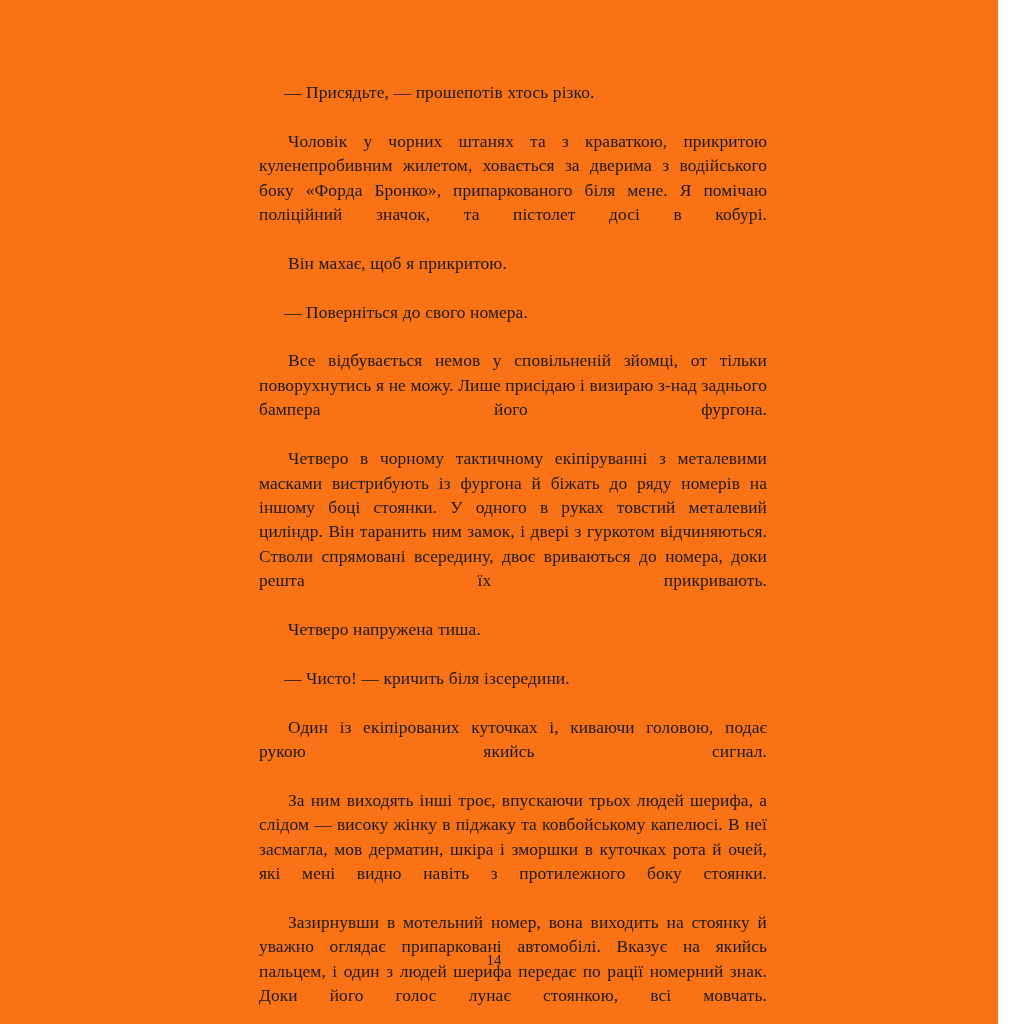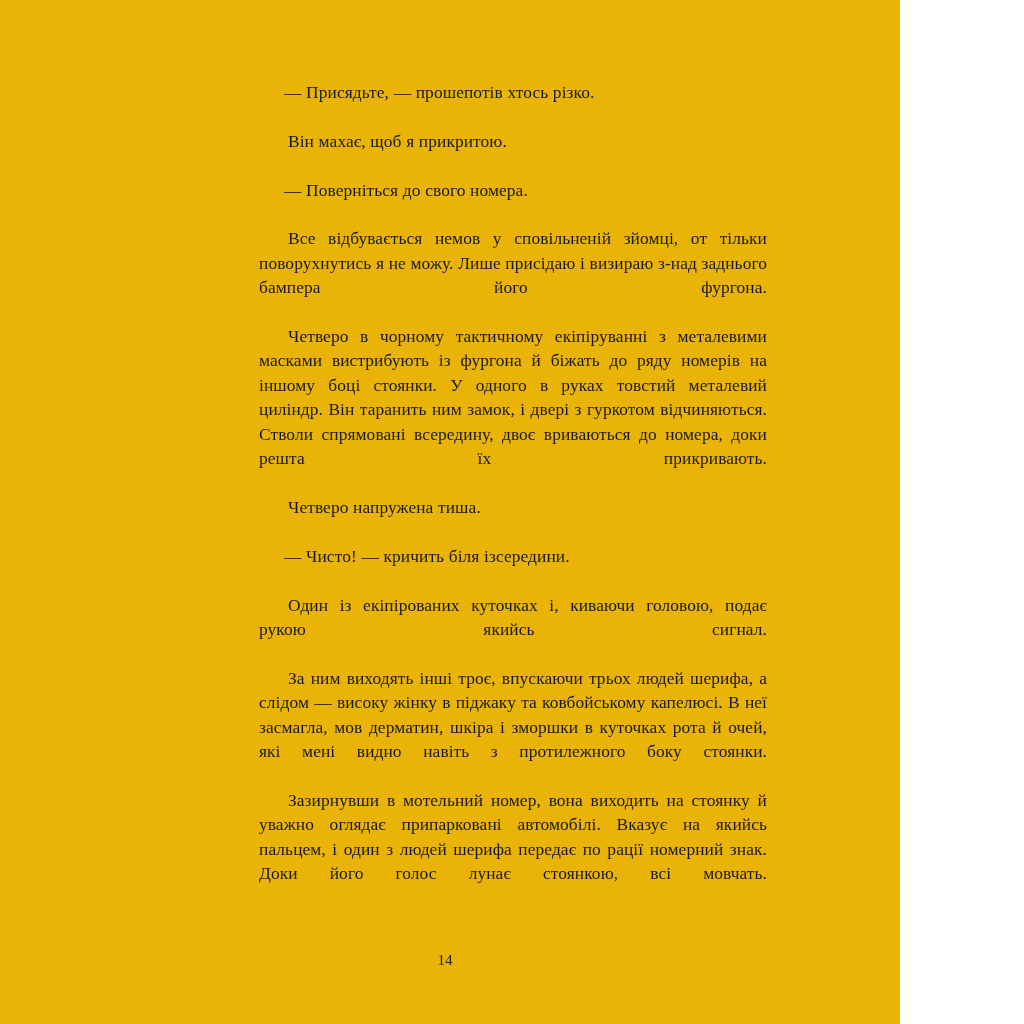--- a/index.html
+++ b/index.html
@@ -11,23 +11,23 @@
     width: 1024px;
     height: 1024px;
     background: #ffffff;
     font-family: "Liberation Serif", "DejaVu Serif", serif;
     color: #1a1a1a;
     overflow: hidden;
   }
 
   .page {
     position: relative;
-    width: 900px;
+    width: 998px;
     height: 1024px;
-    background: #eab308;
+    background: #f97316;
     box-sizing: border-box;
   }
 
   .text-block {
     position: absolute;
     left: 259px;
     top: 80px;
     width: 508px;
   }
 
@@ -74,20 +74,21 @@
 </style>
 </head>
 <body>
 
 <div class="page">
 
   <div class="text-block">
 
     <p class="para dialogue short">— Присядьте, — прошепотів хтось різко.</p>
 
+    <p class="para">Чоловік у чорних штанях та з краваткою, прикритою куленепробивним жилетом, ховається за дверима з водійського боку «Форда Бронко», припаркованого біля мене. Я помічаю поліційний значок, та пістолет досі в кобурі.</p>
 
     <p class="para short">Він махає, щоб я прикритою.</p>
 
     <p class="para dialogue short">— Поверніться до свого номера.</p>
 
     <p class="para">Все відбувається немов у сповільненій зйомці, от тільки поворухнутись я не можу. Лише присідаю і визираю з-над заднього бампера його фургона.</p>
 
     <p class="para">Четверо в чорному тактичному екіпіруванні з металевими масками вистрибують із фургона й біжать до ряду номерів на іншому боці стоянки. У одного в руках товстий металевий циліндр. Він таранить ним замок, і двері з гуркотом відчиняються. Стволи спрямовані всередину, двоє вриваються до номера, доки решта їх прикривають.</p>
 
     <p class="para short">Четверо напружена тиша.</p>

